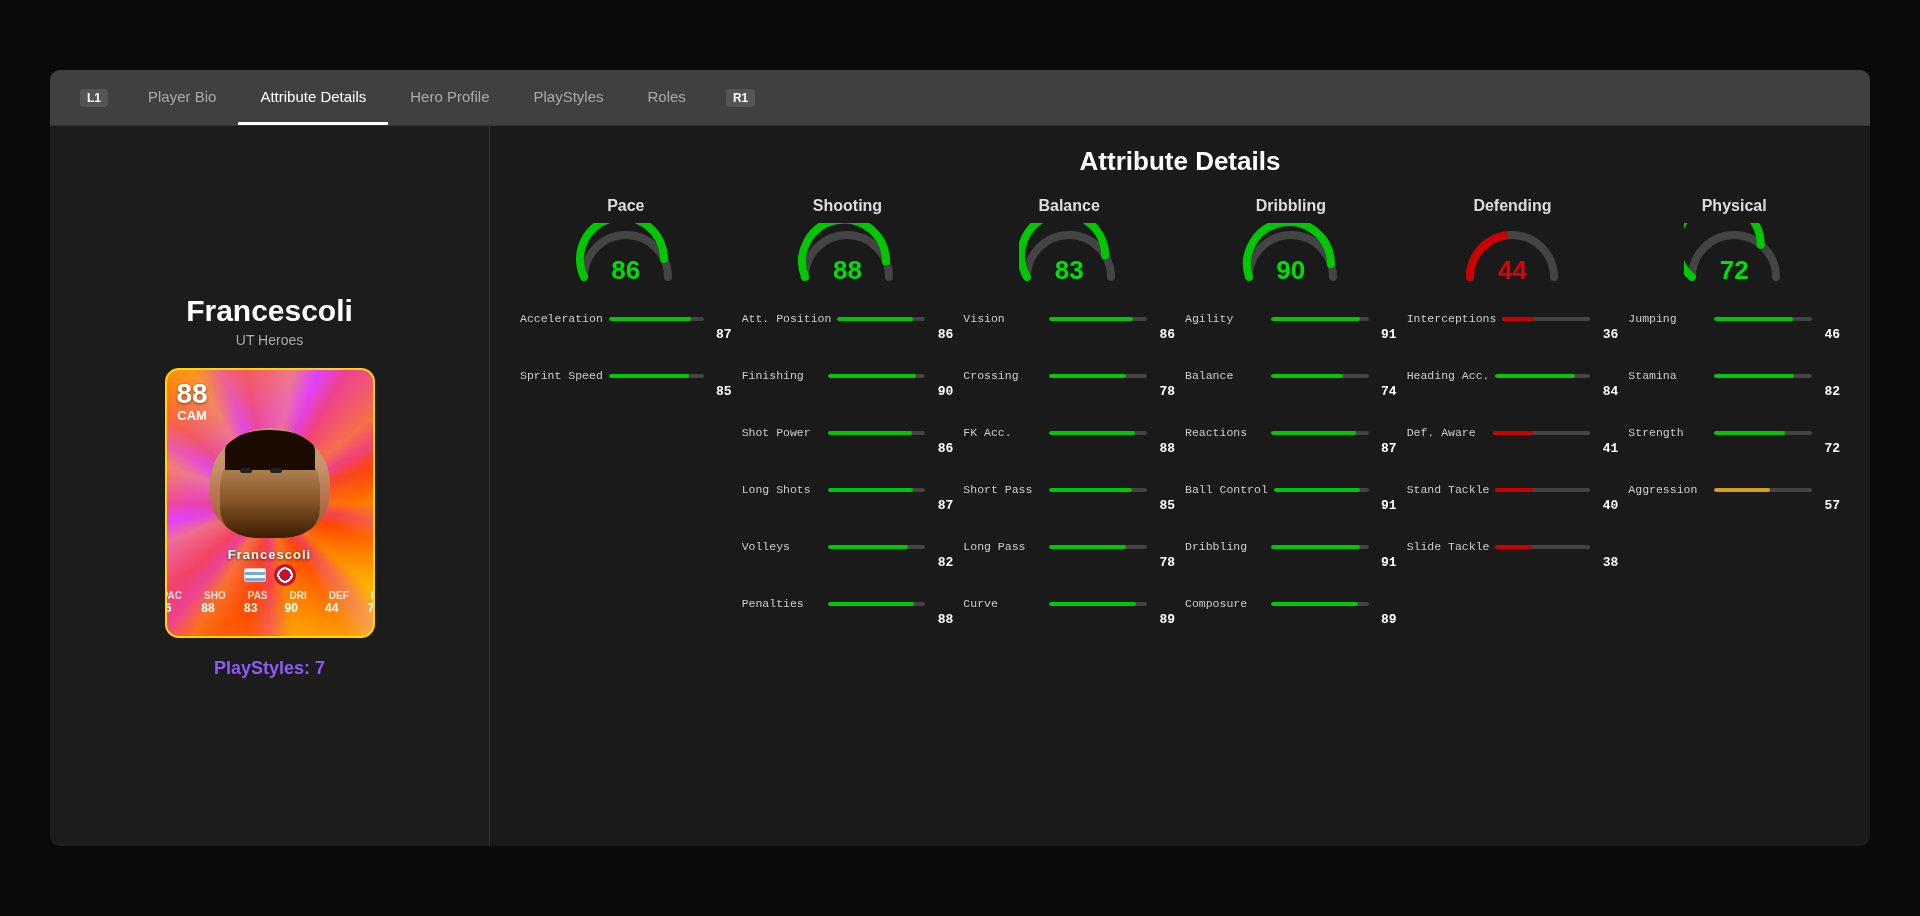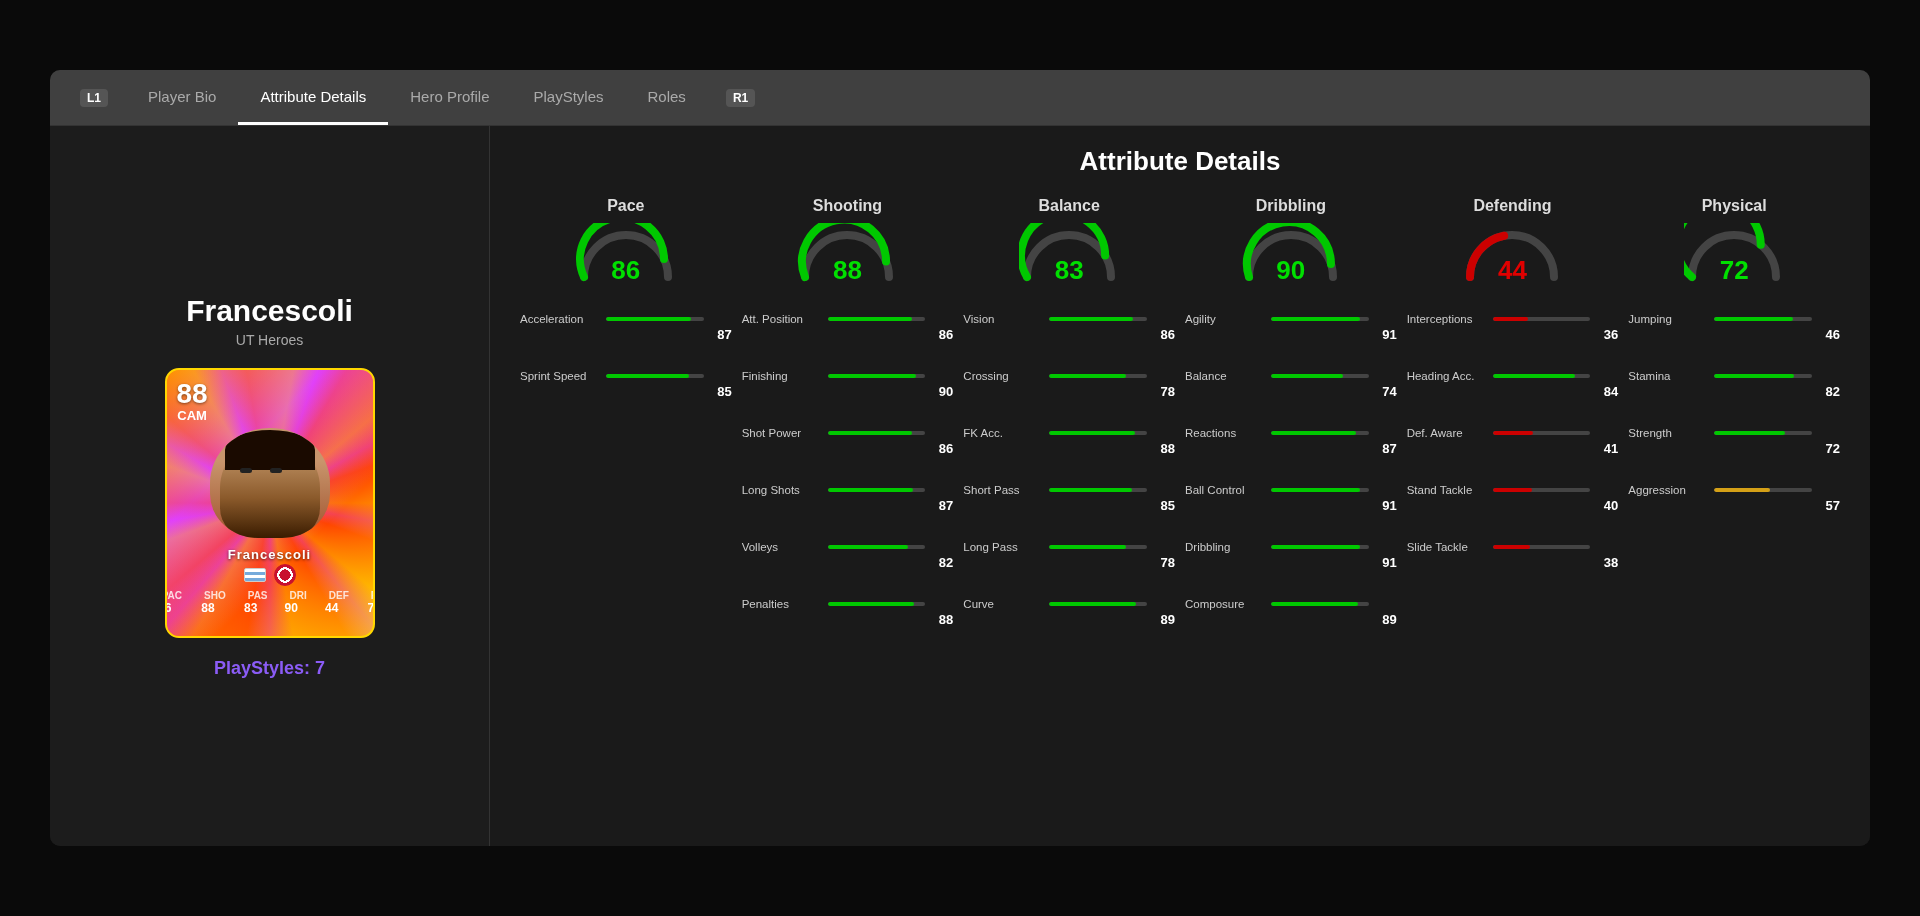--- a/index.html
+++ b/index.html
@@ -276,20 +276,21 @@
     
     .attr-rows {
       width: 100%;
     }
     .attr-row {
       display: flex;
       align-items: center;
       justify-content: space-between;
       margin-bottom: 10px;
       gap: 6px;
+      font-family: Liberation Mono, monospace;
     }
     .attr-name {
       font-size: 11.5px;
       color: #ccc;
       white-space: nowrap;
       min-width: 80px;
     }
     .attr-val {
       font-size: 13px;
       font-weight: bold;

